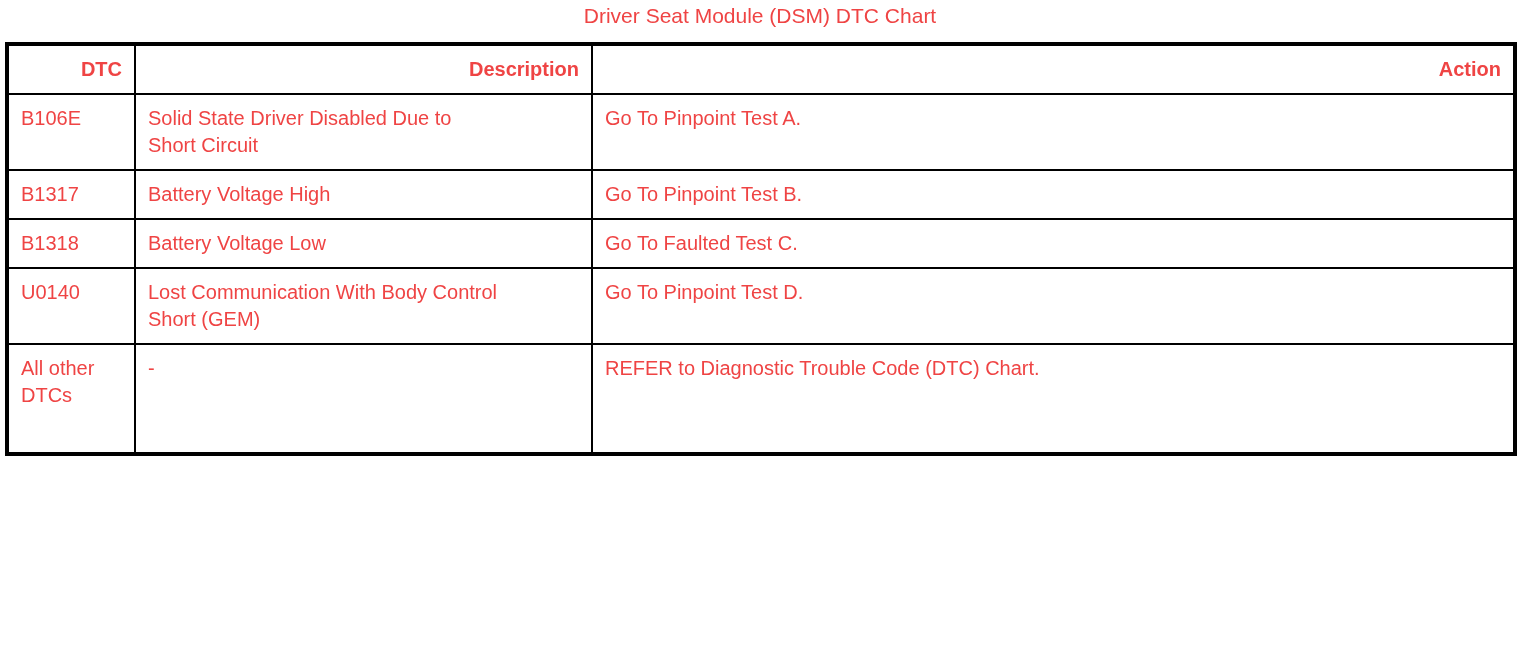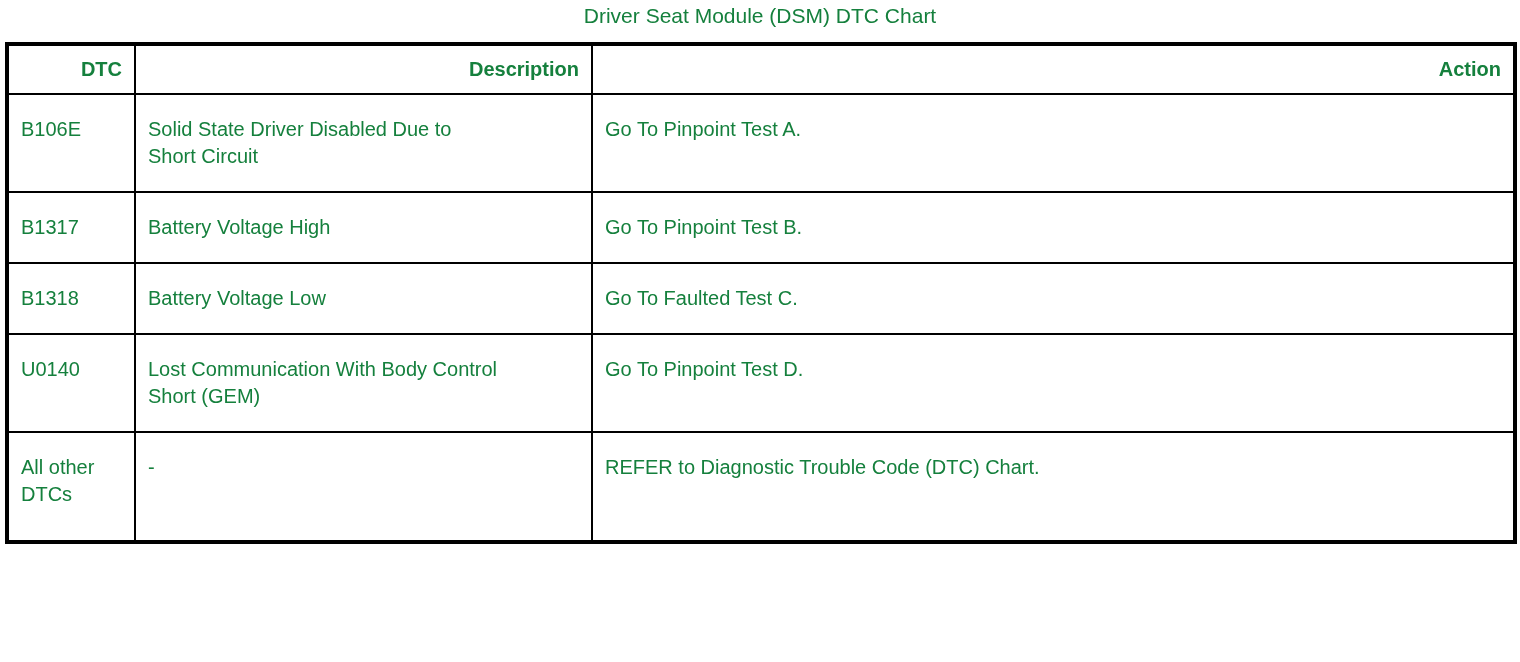--- a/index.html
+++ b/index.html
@@ -6,21 +6,21 @@
     margin: 0;
     padding: 0;
     background: #ffffff;
   }
   .page {
     position: relative;
     width: 1520px;
     height: 662px;
     background: #ffffff;
     font-family: "Liberation Sans", sans-serif;
-    color: #15803d;
+    color: #ef4444;
     overflow: hidden;
   }
   .title {
     position: absolute;
     top: 3px;
     left: 0;
     width: 100%;
     text-align: center;
     font-size: 21px;
     line-height: 26px;
@@ -32,21 +32,21 @@
     top: 42px;
     width: 1508px;
     border-collapse: collapse;
     border: 4px solid #000000;
     table-layout: fixed;
     font-size: 20px;
   }
   table.dtc-chart th,
   table.dtc-chart td {
     border: 2px solid #000000;
-    padding: 21px 12px;
+    padding: 10px 12px;
     line-height: 27px;
     white-space: pre-line;
     overflow: hidden;
   }
   table.dtc-chart th {
     font-weight: bold;
     text-align: right;
     vertical-align: middle;
     padding: 6px 12px;
   }

